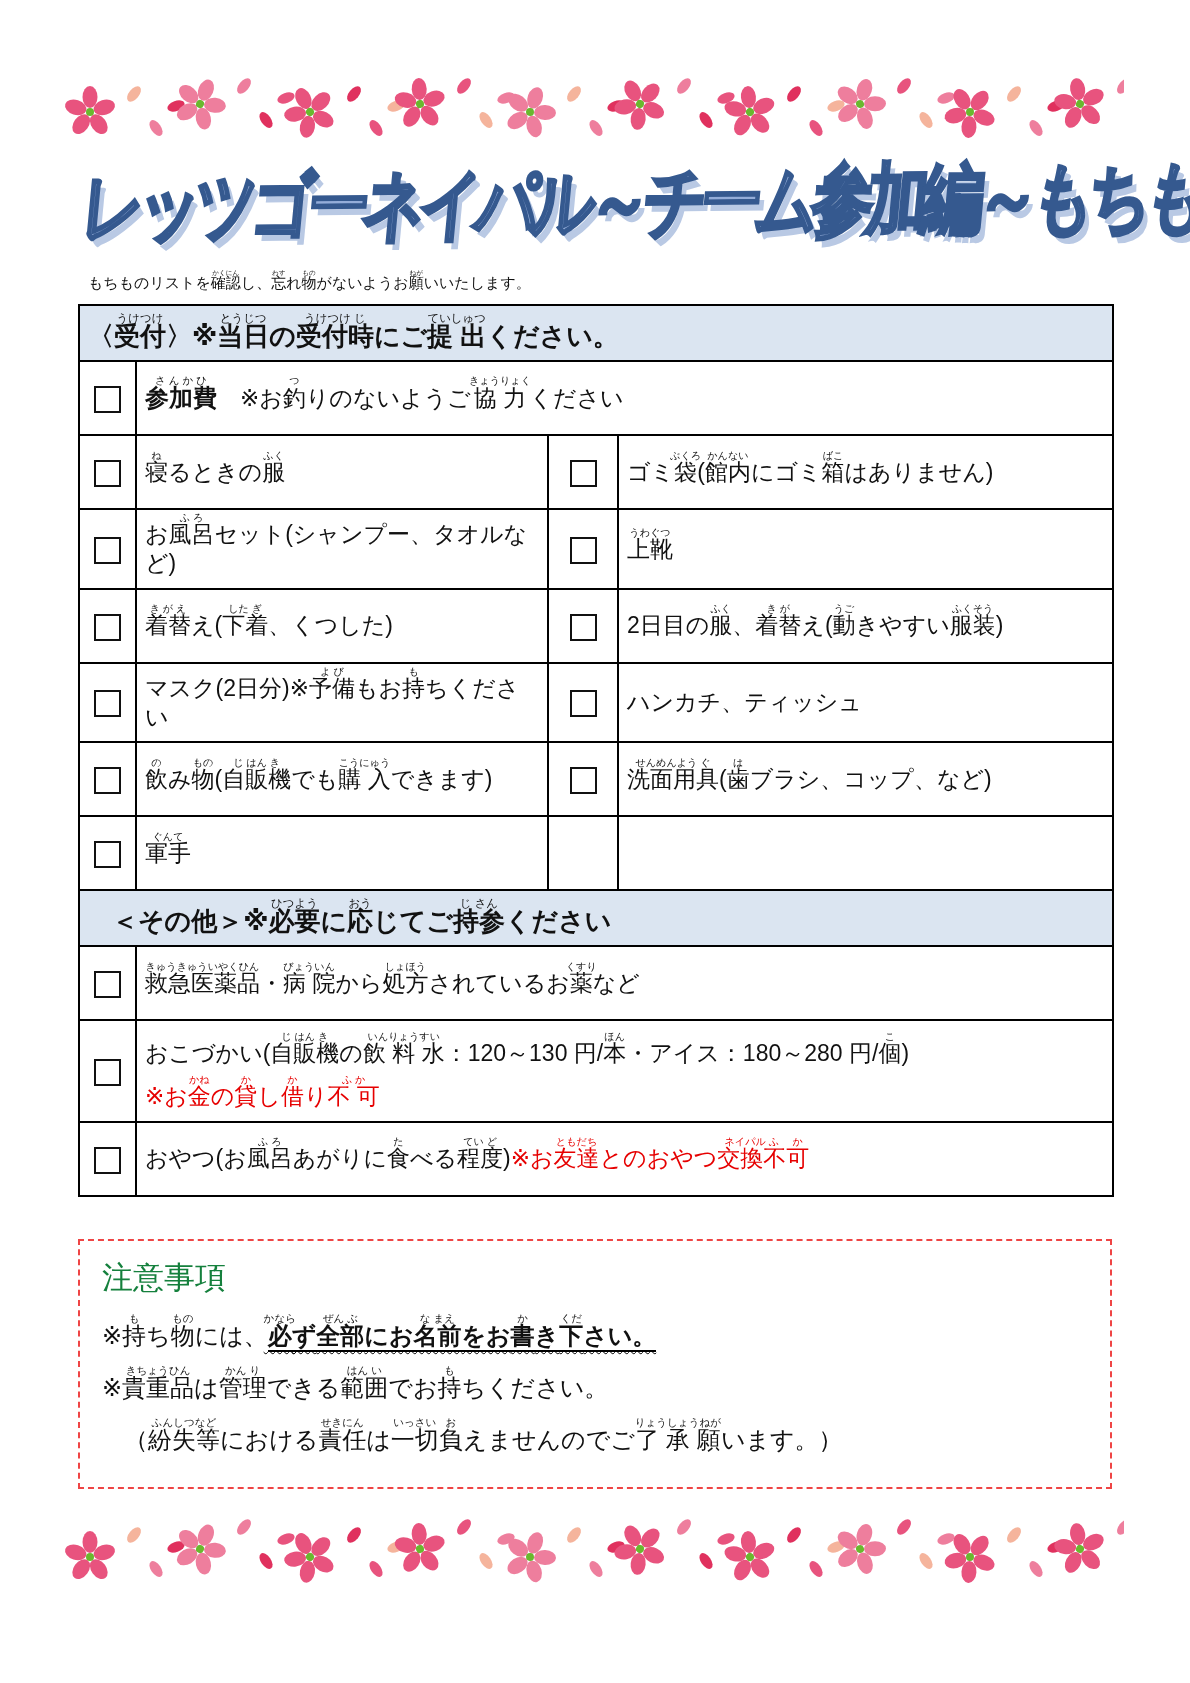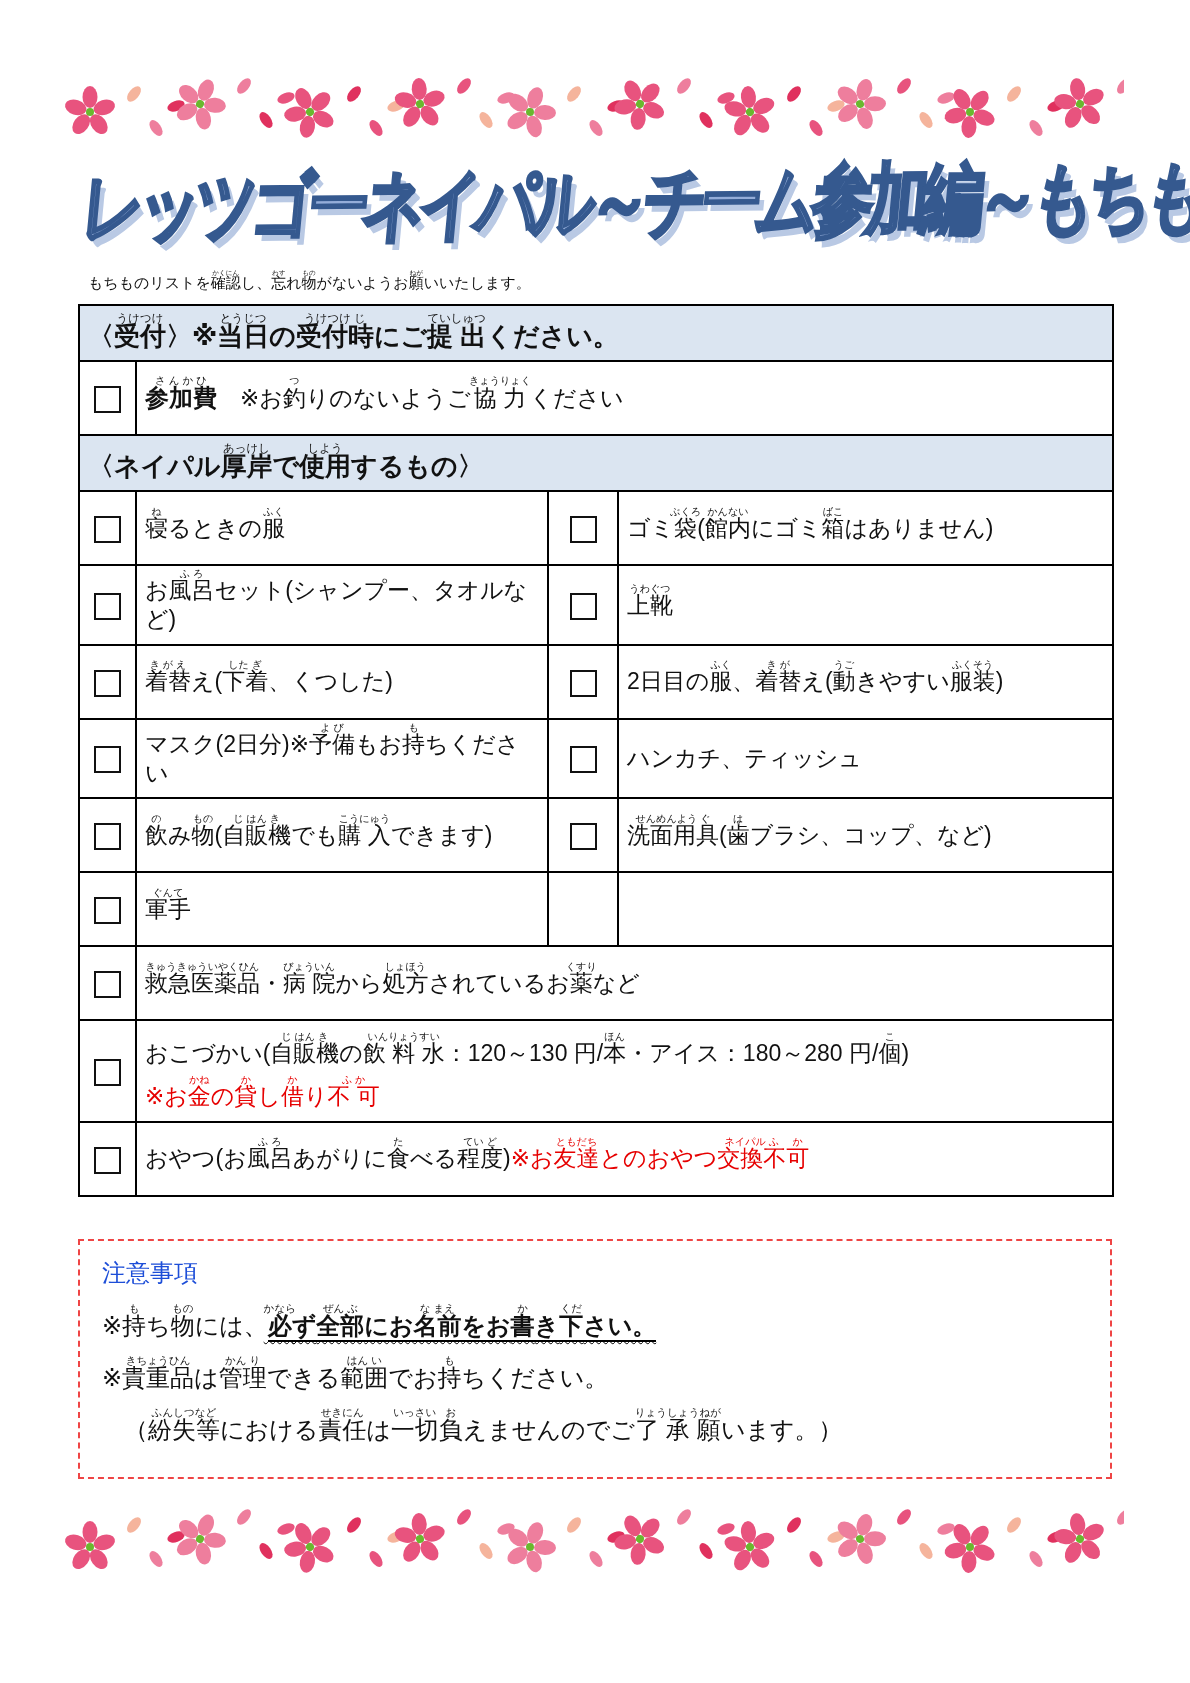--- a/index.html
+++ b/index.html
@@ -44,21 +44,21 @@
   .line2{margin-top:6px;}
 
   .notice{
     box-sizing:border-box;
     margin:42px 0 0 78px;
     width:1034px;
     min-height:232px;
     border:2px dashed #ef4545;
     padding:14px 22px 18px 22px;
   }
-  .notice-title{color:#1d4ed8;font-size:24px;margin:2px 0 14px 0;font-weight:normal;}
+  .notice-title{color:#15803d;font-size:31px;margin:2px 0 14px 0;font-weight:normal;}
   .notice p{margin:14px 0;font-size:24px;line-height:1.25;}
   .notice p.indent{margin-left:22px;}
 </style>
 </head>
 <body>
 
 <div class="page">
 
   <div class="sakura sakura-top"><svg width="1062" height="92" viewBox="0 0 1062 92">
         <g transform="translate(28,46) rotate(0)">
@@ -187,23 +187,20 @@
 
     <tbody>
         <tr class="sect">
       <td colspan="4"><span>〈</span><ruby>受付<rt>うけつけ</rt></ruby><span>〉※</span><ruby>当日<rt>とうじつ</rt></ruby><span>の</span><ruby>受付時<rt>うけつけ じ</rt></ruby><span>にご</span><ruby>提 出<rt>ていしゅつ</rt></ruby><span>ください。</span></td>
     </tr>
     <tr class="items">
       <td class="cb"><span class="box"></span></td>
       <td colspan="3"><ruby class="b">参加費<rt>さ ん か ひ</rt></ruby><span>　※お</span><ruby>釣<rt>つ</rt></ruby><span>りのないようご</span><ruby>協 力<rt>きょうりょく</rt></ruby><span>ください</span></td>
     </tr>
 
-    <tr class="sect">
-      <td colspan="4"><span>〈ネイパル</span><ruby>厚岸<rt>あっけし</rt></ruby><span>で</span><ruby>使用<rt>しよう</rt></ruby><span>するもの〉</span></td>
-    </tr>
 
     <tr class="items">
       <td class="cb"><span class="box"></span></td>
       <td><ruby>寝<rt>ね</rt></ruby><span>るときの</span><ruby>服<rt>ふく</rt></ruby></td>
       <td class="cb"><span class="box"></span></td>
       <td><span>ゴミ</span><ruby>袋<rt>ぶくろ</rt></ruby><span>(</span><ruby>館内<rt>かんない</rt></ruby><span>にゴミ</span><ruby>箱<rt>ばこ</rt></ruby><span>はありません)</span></td>
     </tr>
     <tr class="items">
       <td class="cb"><span class="box"></span></td>
       <td><span>お</span><ruby>風呂<rt>ふ ろ</rt></ruby><span>セット(シャンプー、タオルなど)</span></td>
@@ -228,20 +225,23 @@
       <td class="cb"><span class="box"></span></td>
       <td><ruby>洗面用具<rt>せんめんよう ぐ</rt></ruby><span>(</span><ruby>歯<rt>は</rt></ruby><span>ブラシ、コップ、など)</span></td>
     </tr>
     <tr class="items">
       <td class="cb"><span class="box"></span></td>
       <td><ruby>軍手<rt>ぐんて</rt></ruby></td>
       <td class="cb"></td>
       <td></td>
     </tr>
 
+    <tr class="sect">
+      <td colspan="4" class="indent"><span>＜その他＞※</span><ruby>必要<rt>ひつよう</rt></ruby><span>に</span><ruby>応<rt>おう</rt></ruby><span>じてご</span><ruby>持参<rt>じ さん</rt></ruby><span>ください</span></td>
+    </tr>
 
     <tr class="items">
       <td class="cb"><span class="box"></span></td>
       <td colspan="3"><ruby>救急医薬品<rt>きゅうきゅういやくひん</rt></ruby><span>・</span><ruby>病 院<rt>びょういん</rt></ruby><span>から</span><ruby>処方<rt>しょほう</rt></ruby><span>されているお</span><ruby>薬<rt>くすり</rt></ruby><span>など</span></td>
     </tr>
     <tr class="items">
       <td class="cb"><span class="box"></span></td>
       <td colspan="3">
         <div><span>おこづかい(</span><ruby>自販機<rt>じ はん き</rt></ruby><span>の</span><ruby>飲 料 水<rt>いんりょうすい</rt></ruby><span>：120～130 円/</span><ruby>本<rt>ほん</rt></ruby><span>・アイス：180～280 円/</span><ruby>個<rt>こ</rt></ruby><span>)</span></div>
         <div class="line2"><span class="red">※お</span><ruby class="red">金<rt>かね</rt></ruby><span class="red">の</span><ruby class="red">貸<rt>か</rt></ruby><span class="red">し</span><ruby class="red">借<rt>か</rt></ruby><span class="red">り</span><ruby class="red">不 可<rt>ふ か</rt></ruby></div>

